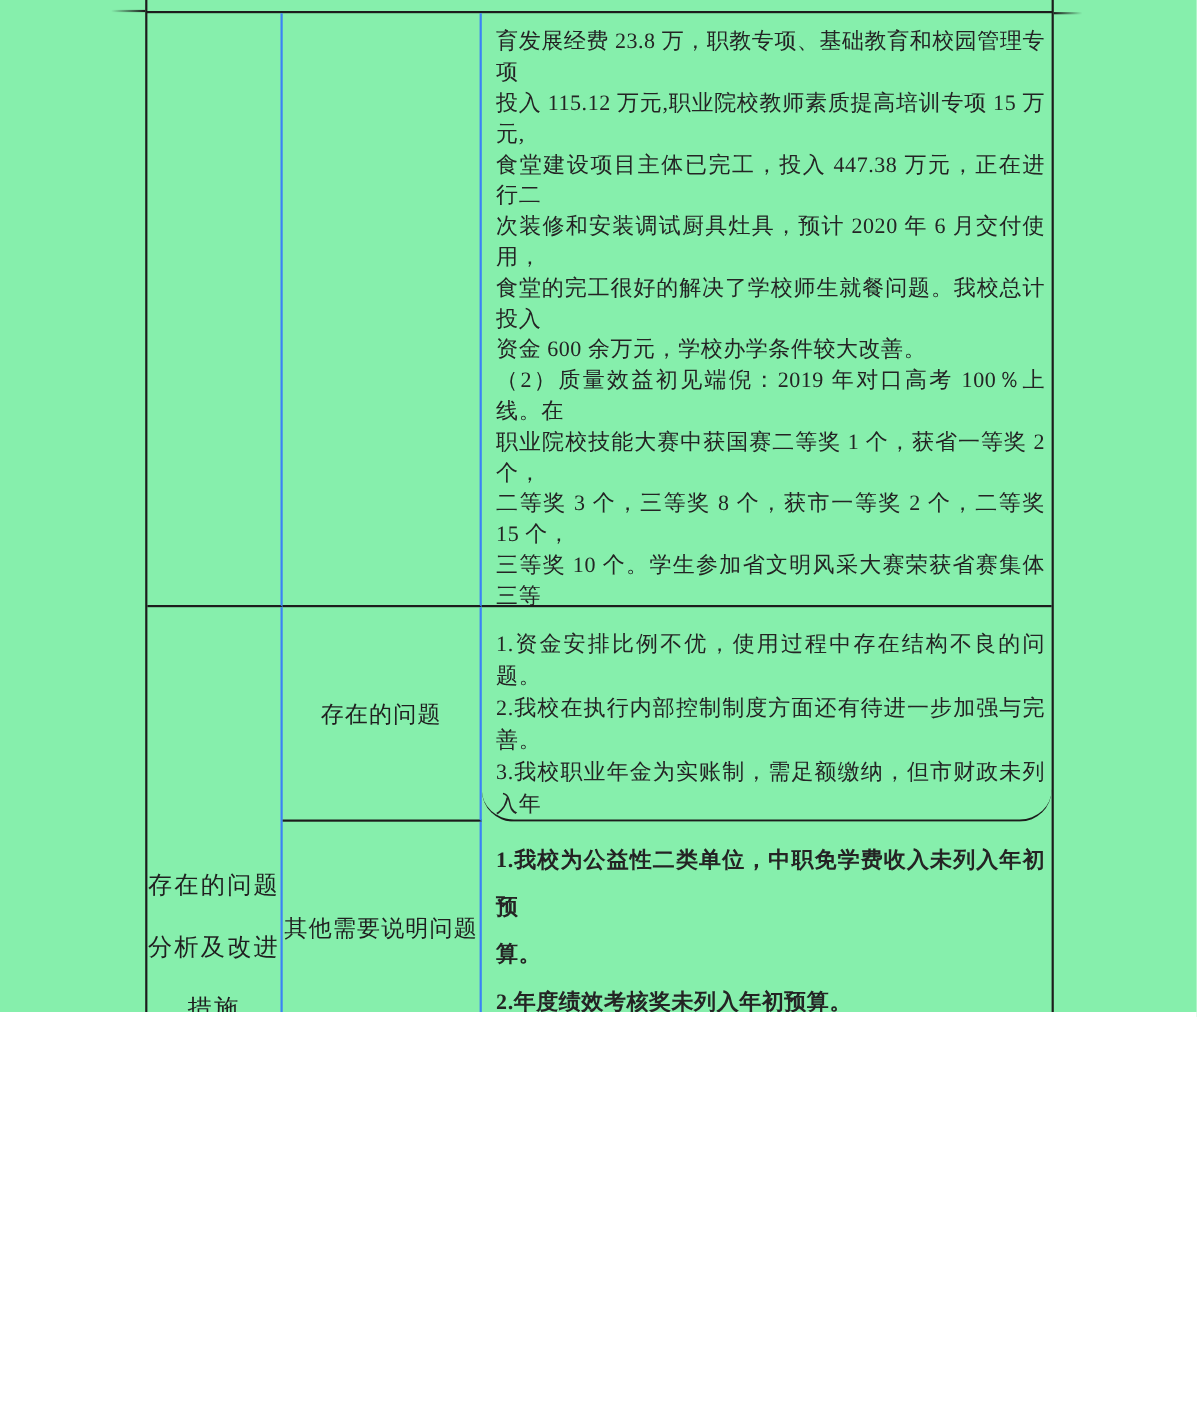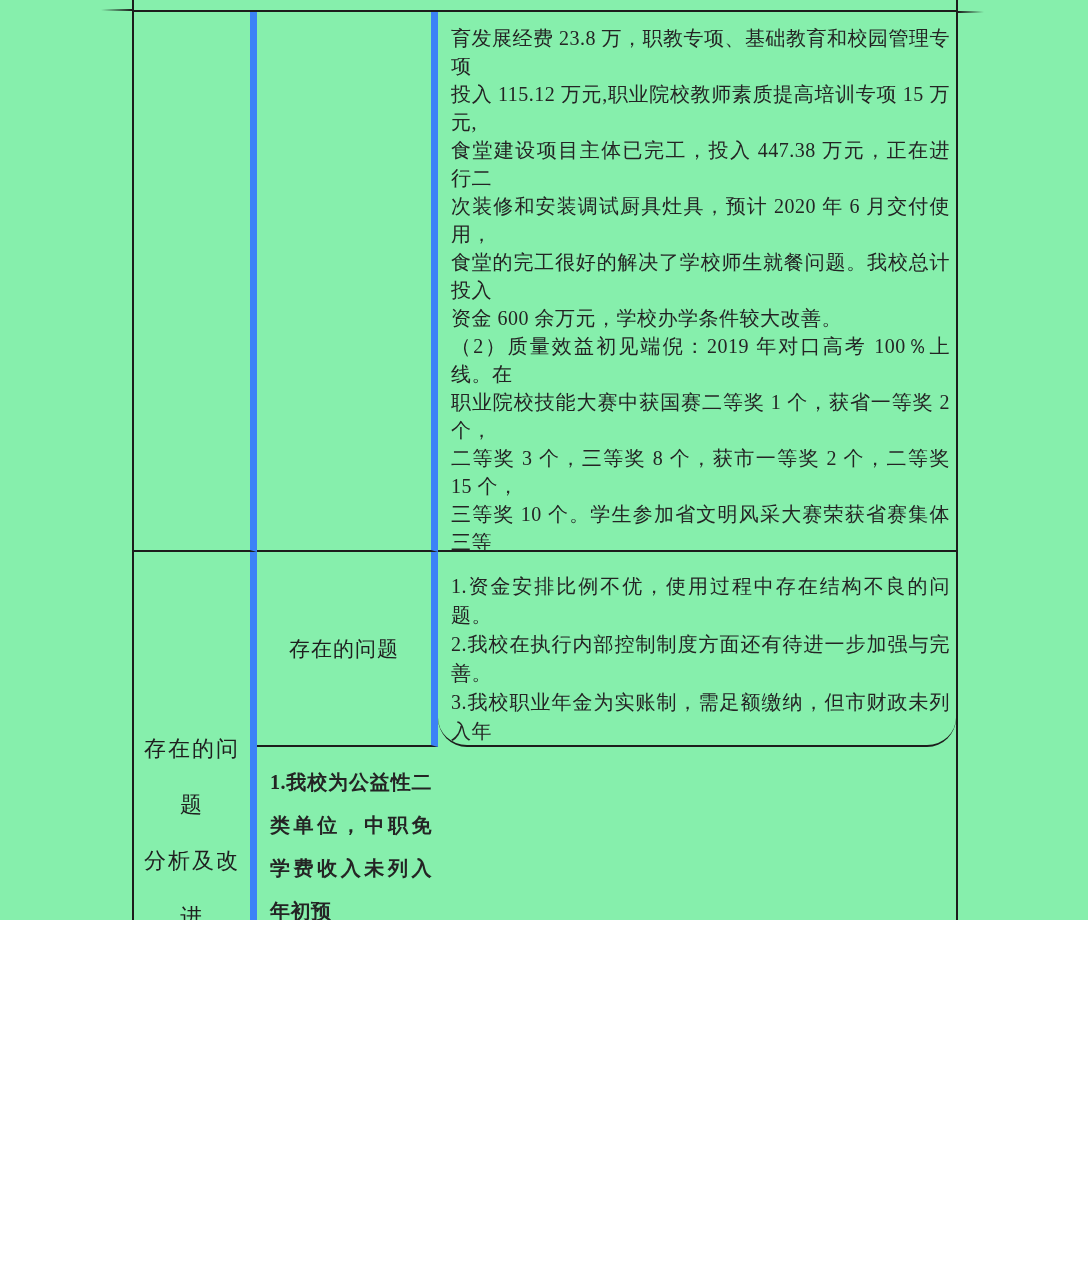--- a/index.html
+++ b/index.html
@@ -16,21 +16,21 @@
     position:absolute;
     left:132px;top:10px;
     width:826px;height:1162px;
     box-sizing:border-box;
     border:2px solid #1c1c1c;
     display:grid;
     grid-template-columns:123px 181px auto;
     grid-template-rows:540px 195px 193px auto;
   }
   .cell{box-sizing:border-box;overflow:hidden;}
-  .br{border-right:7px solid #3b82f6;}
+  .br{border-right:2px solid #3b82f6;}
   .bb{border-bottom:2px solid #1c1c1c;}
   .span-rows{grid-row:2 / span 3;grid-column:1;}
 
   .body-text{
     white-space:pre-line;
     font-size:20px;
     line-height:28px;
     padding:12px 6px 0 13px;
     letter-spacing:0.5px;
     text-align:justify;
@@ -94,20 +94,21 @@
 分析及改进
 措施</div>
 
     <div class="cell br bb label-cell">存在的问题</div>
     <div class="cell bb body-text loose-45">1.资金安排比例不优，使用过程中存在结构不良的问题。
 2.我校在执行内部控制制度方面还有待进一步加强与完善。
 3.我校职业年金为实账制，需足额缴纳，但市财政未列入年
 度预算安排。</div>
 
 
+    <div class="cell br label-cell">其他需要说明问题</div>
     <div class="cell body-text loose-43">1.我校为公益性二类单位，中职免学费收入未列入年初预
 算。
 2.年度绩效考核奖未列入年初预算。
 3.职业教育专项资金和改善中职办学条件未列入年初预算。
 4.职业年金未列入年初预算。</div>
 
   </div>
 </div>
 
 </body></html>

